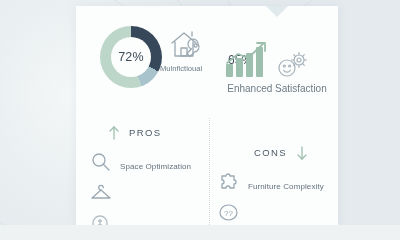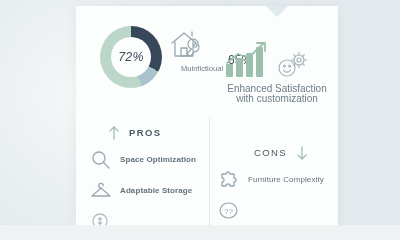--- a/index.html
+++ b/index.html
@@ -31,68 +31,68 @@
   #notch{
     position:absolute;left:190px;top:0px;width:22px;height:11px;
     background:#dbe6e9;
     clip-path:polygon(0 0,100% 0,50% 100%);
     opacity:.85;
   }
 
   
   .stats{position:absolute;left:0;top:16px;width:262px;height:86px;}
 
-  .donut-wrap{position:absolute;left:24px;top:4px;width:62px;height:62px;font-style:italic;}
+  .donut-wrap{position:absolute;left:24px;top:4px;width:62px;height:62px;}
   .donut{
     width:62px;height:62px;border-radius:50%;
     background:conic-gradient(
       #36485a 0deg 118deg,
       #a9c3cd 118deg 160deg,
       #bcd6c9 160deg 360deg);
   }
   .donut-hole{
     position:absolute;left:11px;top:11px;width:40px;height:40px;border-radius:50%;
     background:#fcfdfd;display:flex;align-items:center;justify-content:center;
   }
   .donut-hole span{font-size:12.5px;color:#3c4a56;letter-spacing:.2px;}
 
   .house-ico{position:absolute;left:92px;top:6px;}
   .cap1{
     position:absolute;left:84px;top:42px;width:84px;
-    text-align:center;font-size:7.6px;line-height:10px;color:#6d7c86;
+    text-align:left;font-size:7.6px;line-height:10px;color:#6d7c86;
   }
 
   .pct65{
     position:absolute;left:152px;top:6px;font-size:12px;color:#3c4a56;letter-spacing:.2px;margin-top:25px;
   }
   .bars-ico{position:absolute;left:148px;top:18px;}
   .gear-ico{position:absolute;left:200px;top:28px;}
   .cap2{
     position:absolute;left:146px;top:62px;width:110px;
     text-align:center;font-size:10px;line-height:10px;color:#6d7c86;
   }
 
   
   .divider{
     position:absolute;left:133px;top:112px;width:0;height:107px;
     border-left:1px dotted #d2dadd;
   }
   .col{position:absolute;top:118px;width:124px;}
-  .col.left{left:8px;font-weight:bold;}
+  .col.left{left:8px;}
   .col.right{left:136px;margin-top:20px;}
 
   .colhead{display:flex;align-items:center;height:16px;}
   .colhead.l{padding-left:24px;}
   .colhead.r{padding-left:42px;}
   .colhead .t{font-size:9.5px;letter-spacing:1.4px;color:#4b5a65;}
   .arrow{width:12px;height:15px;flex:none;}
   .arrow.up{margin-right:9px;}
   .arrow.down{margin-left:9px;}
 
-  .item{display:flex;align-items:center;height:23px;margin-top:8px;}
+  .item{display:flex;align-items:flex-end;height:23px;margin-top:8px;}
   .item .ico{width:22px;height:19px;flex:none;margin-left:6px;margin-right:8px;}
   .item .lbl{font-size:8px;color:#65737d;letter-spacing:.1px;}
 
   svg{display:block;overflow:visible;}
 </style>
 </head>
 <body>
 
 <div id="stage">
 
@@ -158,21 +158,20 @@
             <circle cx="23" cy="10" r="2"></circle>
             <path d="M23 2.5 v2.3 M23 15.2 v2.3 M15.5 10 h2.3 M28.2 10 h2.3
                      M17.7 4.7 l1.6 1.6 M26.7 13.7 l1.6 1.6
                      M28.3 4.7 l-1.6 1.6 M19.3 13.7 l-1.6 1.6"></path>
           </g>
         </svg>
       </div>
 
       <div class="cap2">
         <div>Enhanced Satisfaction</div>
-        <div>with customization</div>
       </div>
     </div>
 
     <div class="divider"></div>
 
     <div class="col left">
       <div class="colhead l">
         <svg class="arrow up" viewBox="0 0 12 15">
           <g fill="none" stroke="#9dc0ae" stroke-width="1.3" stroke-linecap="round" stroke-linejoin="round">
             <path d="M6 14 V2"></path>
@@ -196,21 +195,20 @@
 
       <div class="item">
         <span class="ico">
           <svg width="22" height="19" viewBox="0 0 22 19">
             <g fill="none" stroke="#9aa8b1" stroke-width="1.3" stroke-linecap="round" stroke-linejoin="round">
               <path d="M11 7 a2.3 2.3 0 1 1 2.3-2.3"></path>
               <path d="M11 7 L2 15 H20 L11 7 Z"></path>
             </g>
           </svg>
         </span>
-        <span class="lbl">Adaptable Storage</span>
       </div>
 
       <div class="item">
         <span class="ico">
           <svg width="22" height="19" viewBox="0 0 22 19">
             <g fill="none" stroke="#b3bec5" stroke-width="1.3">
               <circle cx="10" cy="9" r="7"></circle>
                 <path d="M10 5 v8 M8 7 h4 M8 11 h4"></path>
             </g>
           </svg>

